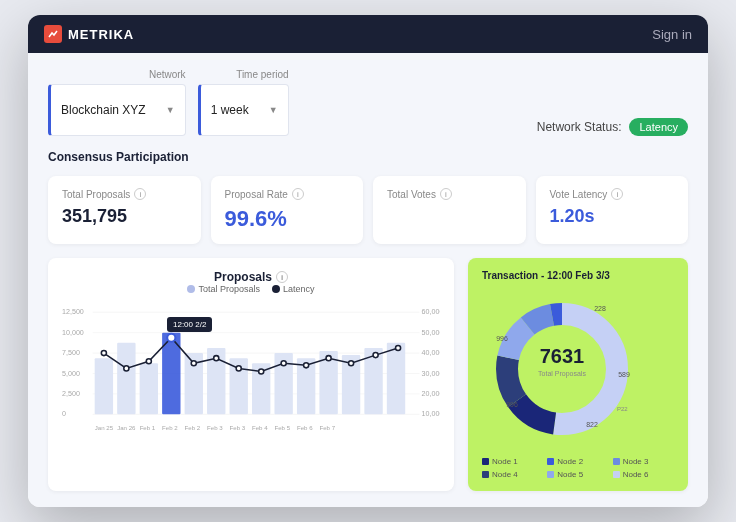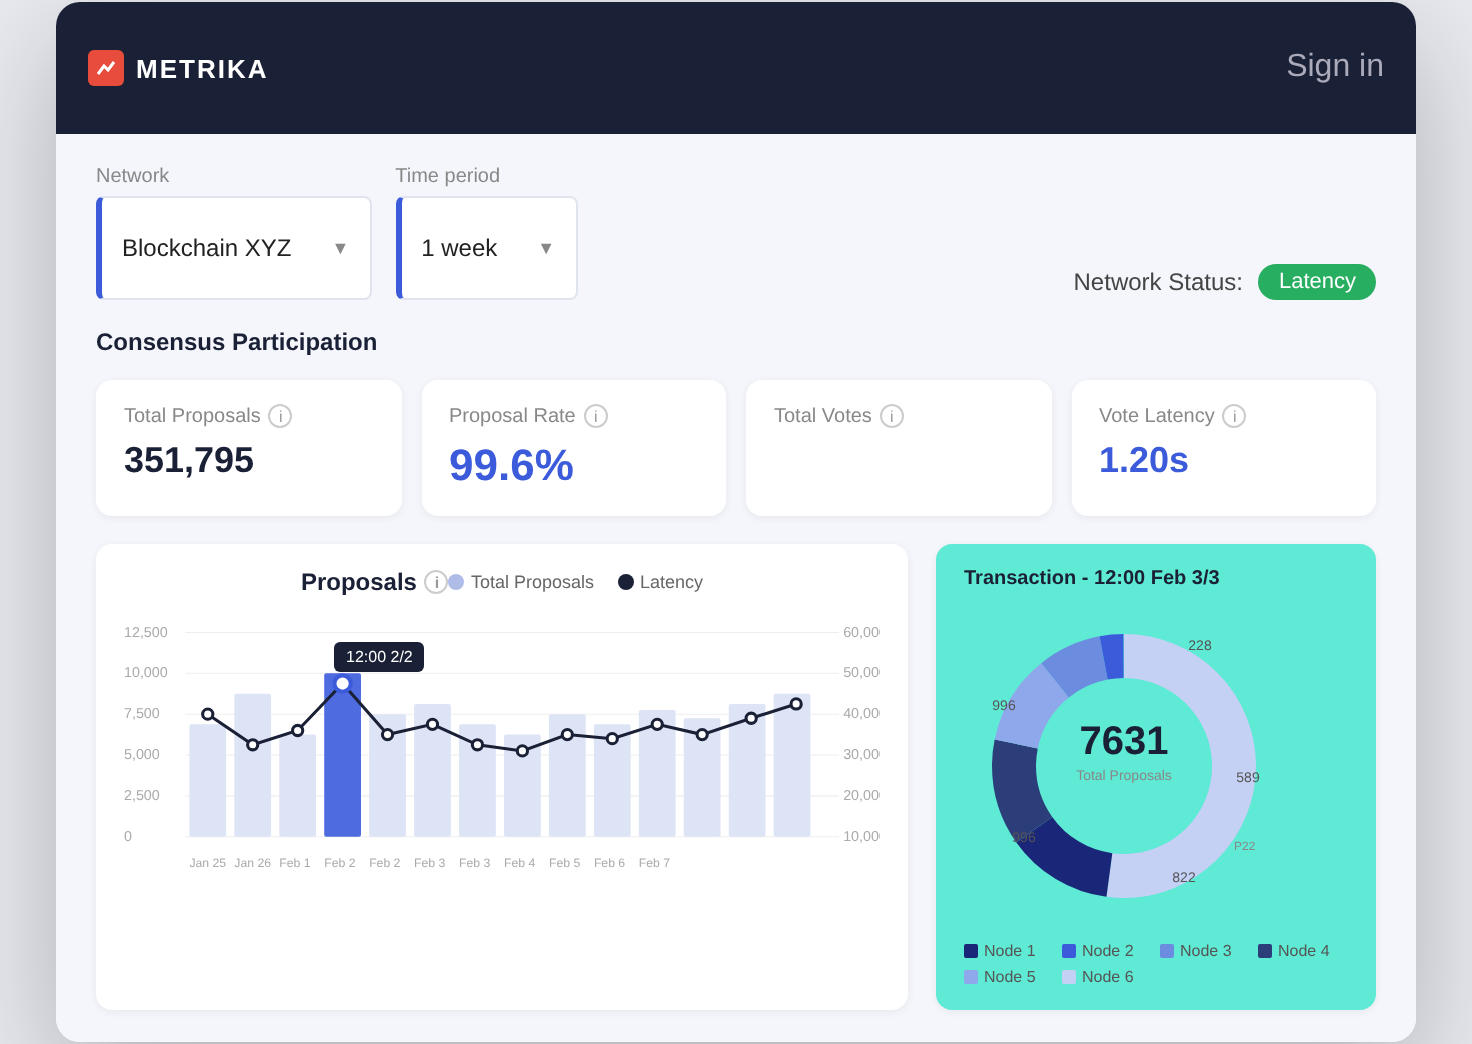--- a/index.html
+++ b/index.html
@@ -13,21 +13,21 @@
     }
     .browser-frame {
       width: 680px;
       background: #fff;
       border-radius: 12px;
       box-shadow: 0 20px 60px rgba(0,0,0,0.25);
       overflow: hidden;
     }
     .browser-topbar {
       background: #1a2035;
-      padding: 24px 16px;
+      padding: 10px 16px;
       display: flex;
       align-items: center;
       justify-content: space-between;
     }
     .logo {
       display: flex;
       align-items: center;
       gap: 6px;
       color: #fff;
       font-weight: 700;
@@ -40,32 +40,33 @@
       background: #e74c3c;
       border-radius: 3px;
       display: flex;
       align-items: center;
       justify-content: center;
       font-size: 10px;
       color: #fff;
     }
     .signin-btn {
       color: #aab;
-      font-size: 16px;
+      font-size: 13px;
       cursor: pointer;
     }
     .main-content {
       background: #f4f6fb;
       padding: 16px 20px;
     }
     .top-controls {
       display: flex;
       align-items: flex-end;
       justify-content: space-between;
       margin-bottom: 14px;
+      text-align: right;
     }
     .controls-left {
       display: flex;
       gap: 12px;
       align-items: flex-end;
     }
     .control-group label {
       display: block;
       font-size: 10px;
       color: #888;
@@ -171,20 +172,21 @@
       background: #fff;
       border-radius: 8px;
       padding: 12px 14px;
       box-shadow: 0 1px 4px rgba(0,0,0,0.06);
     }
     .chart-header {
       display: flex;
       justify-content: center;
       align-items: center;
       margin-bottom: 8px;
+      flex-direction: column;
     }
     .chart-title {
       font-size: 12px;
       font-weight: 600;
       color: #1a2035;
       display: flex;
       align-items: center;
       gap: 4px;
     }
     .chart-legend {
@@ -203,41 +205,41 @@
     .legend-item {
       display: flex;
       align-items: center;
       gap: 3px;
     }
     .chart-area {
       position: relative;
       height: 130px;
     }
     .donut-card {
-      background: #5eead4;
+      background: #bef264;
       border-radius: 8px;
       padding: 12px 14px;
       box-shadow: 0 1px 4px rgba(0,0,0,0.06);
     }
     .donut-title {
       font-size: 10px;
       font-weight: 600;
       color: #1a2035;
       margin-bottom: 8px;
     }
     .donut-container {
       position: relative;
       display: flex;
       justify-content: flex-start;
       align-items: center;
       margin-bottom: 8px;
     }
     .donut-legend {
       display: grid;
-      grid-template-columns: 1fr 1fr 1fr 1fr;
+      grid-template-columns: 1fr 1fr 1fr;
       gap: 4px;
       font-size: 8px;
       color: #555;
     }
     .donut-legend-item {
       display: flex;
       align-items: center;
       gap: 3px;
     }
     .donut-legend-dot {

